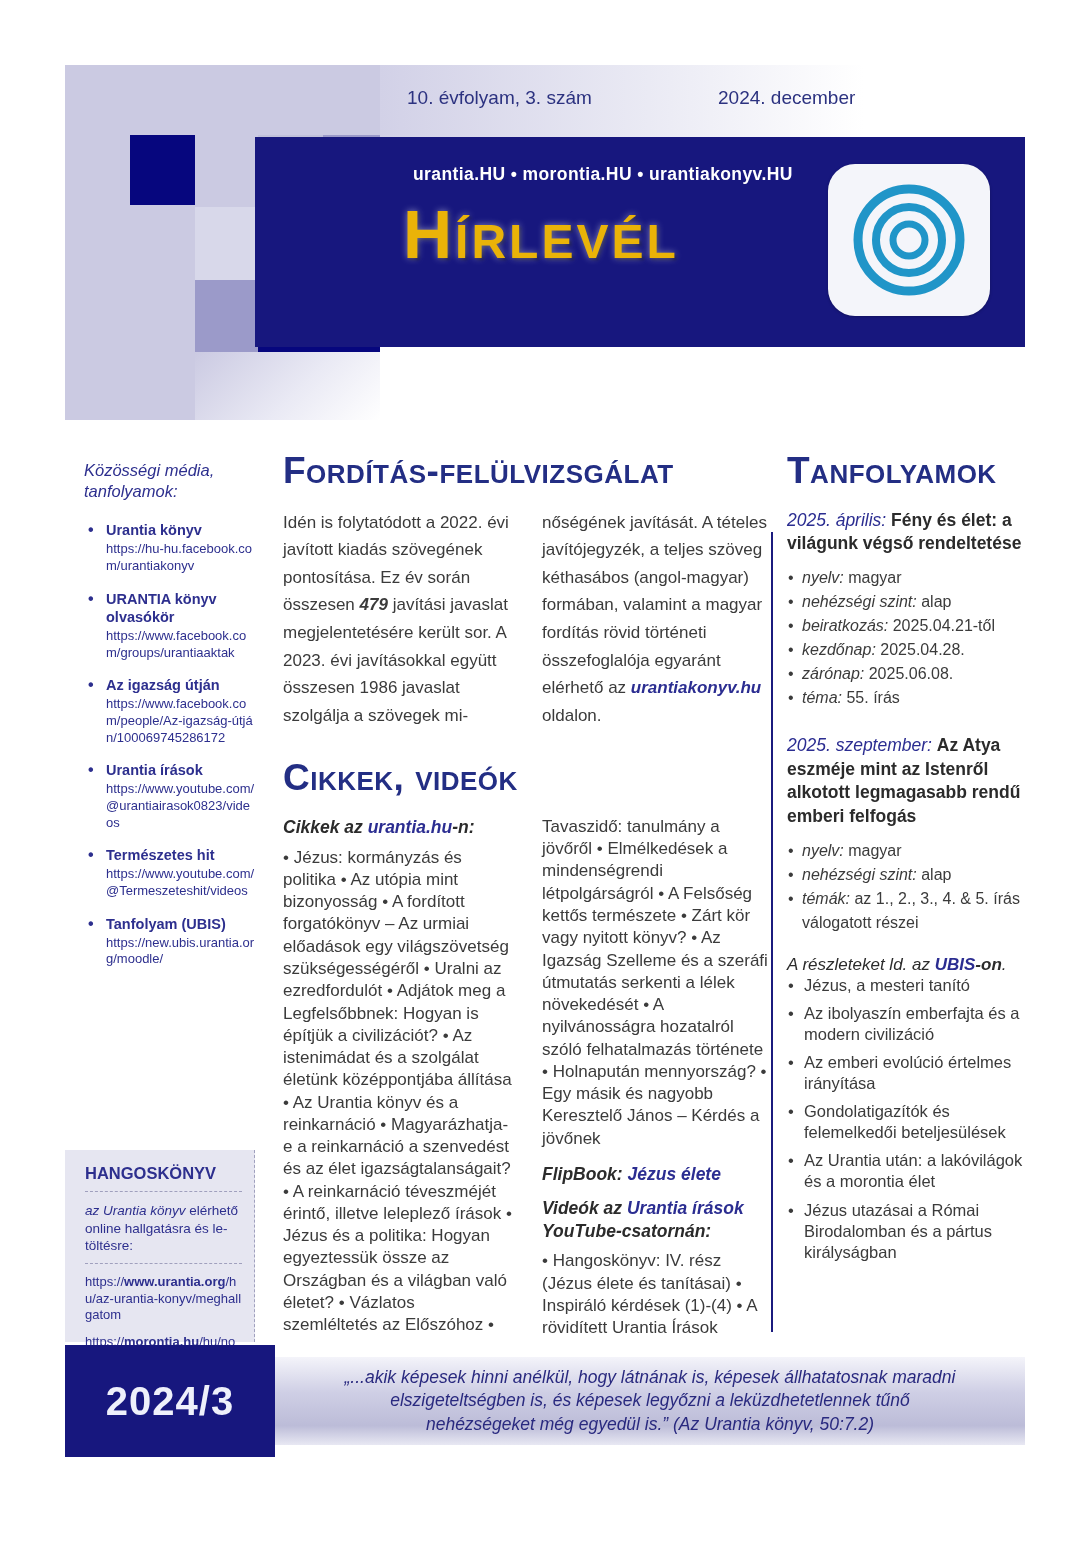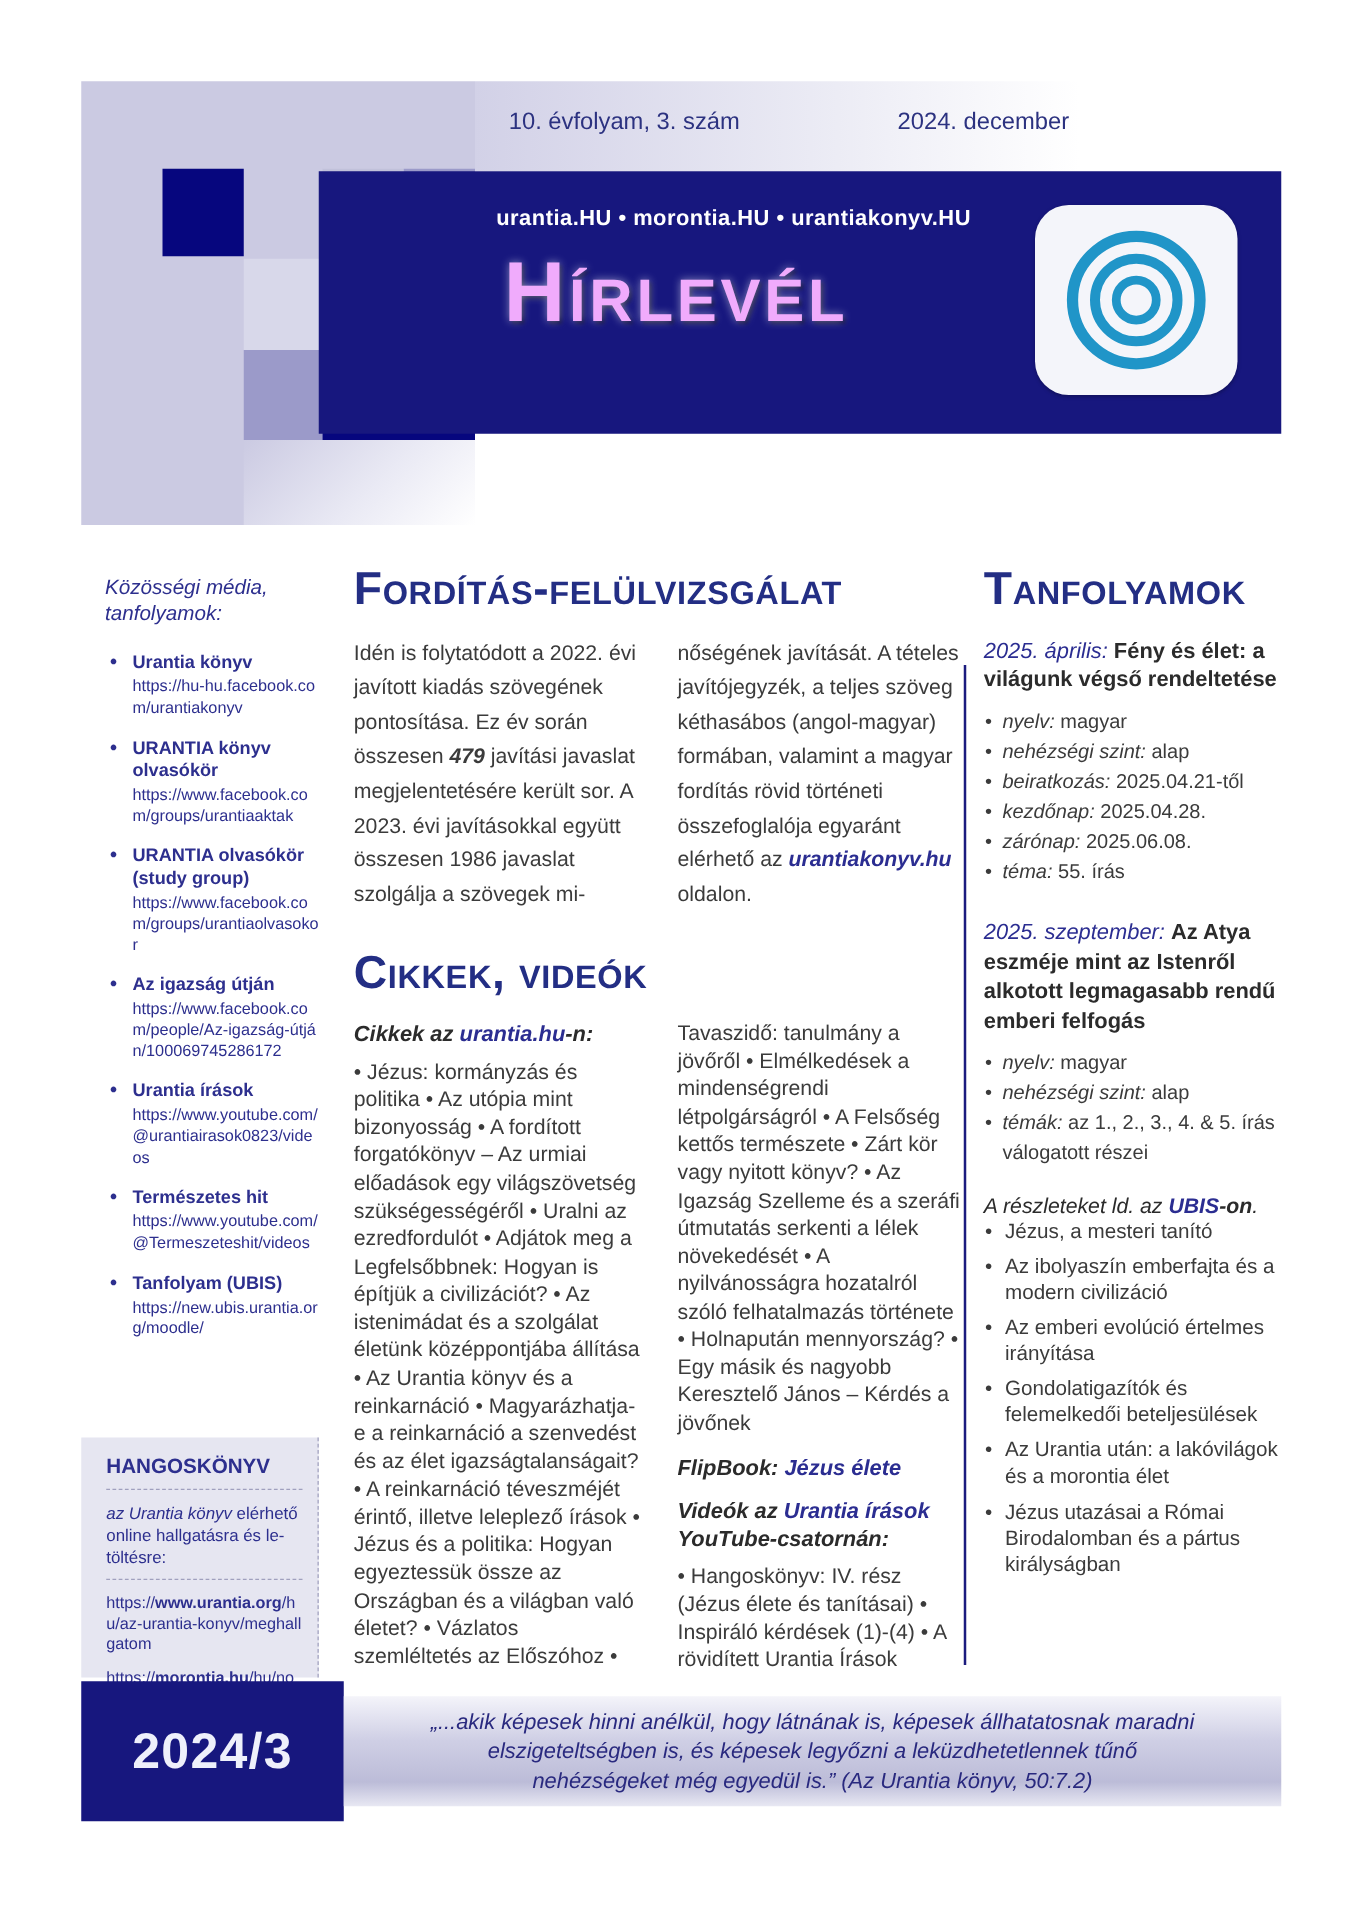--- a/index.html
+++ b/index.html
@@ -17,24 +17,24 @@
       background:linear-gradient(135deg,#cbcae2 0%,#e9e9f4 55%,#ffffff 100%);}
 
   
   .top-strip{position:absolute;left:380px;top:65px;width:645px;height:72px;
       background:linear-gradient(to right,#d2d1e7 0%,#ececf5 45%,#ffffff 75%);}
   .top-strip .issue{position:absolute;left:27px;top:22px;font-size:19px;color:#2c3280;}
   .top-strip .date{position:absolute;left:338px;top:22px;font-size:19px;color:#2c3280;}
 
   
   .banner{position:absolute;left:255px;top:137px;width:770px;height:210px;background:#17177e;}
-  .banner .domains{position:absolute;left:142px;top:27px;font-size:17.5px;font-weight:bold;
+  .banner .domains{position:absolute;left:158px;top:27px;font-size:17.5px;font-weight:bold;
       color:#ffffff;letter-spacing:.4px;}
   .banner .nl-title{position:absolute;left:148px;top:58px;font-variant:small-caps;
-      font-size:68px;font-weight:700;color:#f0abfc;letter-spacing:3px;
+      font-size:68px;font-weight:700;color:#eab308;letter-spacing:3px;
       text-shadow:0 0 7px rgba(255,255,255,.5),2px 2px 3px rgba(0,0,0,.45);}
   .logo{position:absolute;right:35px;top:27px;width:162px;height:152px;background:#f4f5fa;
       border-radius:27px;display:flex;align-items:center;justify-content:center;
       box-shadow:0 1px 3px rgba(0,0,0,.25);}
 
   
   .sidebar{position:absolute;left:84px;top:460px;width:172px;color:#2d2f8e;}
   .sb-heading{font-size:16.5px;font-style:italic;color:#2d2f8e;margin:0 0 20px 0;line-height:1.25;}
   .sb-list{list-style:none;margin:0;padding:0;}
   .sb-list li{position:relative;padding-left:22px;margin-bottom:15px;}
@@ -134,24 +134,20 @@
     <ul class="sb-list">
       <li>
         <div class="sb-title">Urantia könyv</div>
         <div class="sb-url">https://hu-hu.facebook.com/urantiakonyv</div>
       </li>
       <li>
         <div class="sb-title">URANTIA könyv olvasókör</div>
         <div class="sb-url">https://www.facebook.com/groups/urantiaaktak</div>
       </li>
       <li>
-        <div class="sb-title">URANTIA olvasókör (study group)</div>
-        <div class="sb-url">https://www.facebook.com/groups/urantiaolvasokor</div>
-      </li>
-      <li>
         <div class="sb-title">Az igazság útján</div>
         <div class="sb-url">https://www.facebook.com/people/Az-igazság-útján/100069745286172</div>
       </li>
       <li>
         <div class="sb-title">Urantia írások</div>
         <div class="sb-url">https://www.youtube.com/@urantiairasok0823/videos</div>
       </li>
       <li>
         <div class="sb-title">Természetes hit</div>
         <div class="sb-url">https://www.youtube.com/@Termeszeteshit/videos</div>

